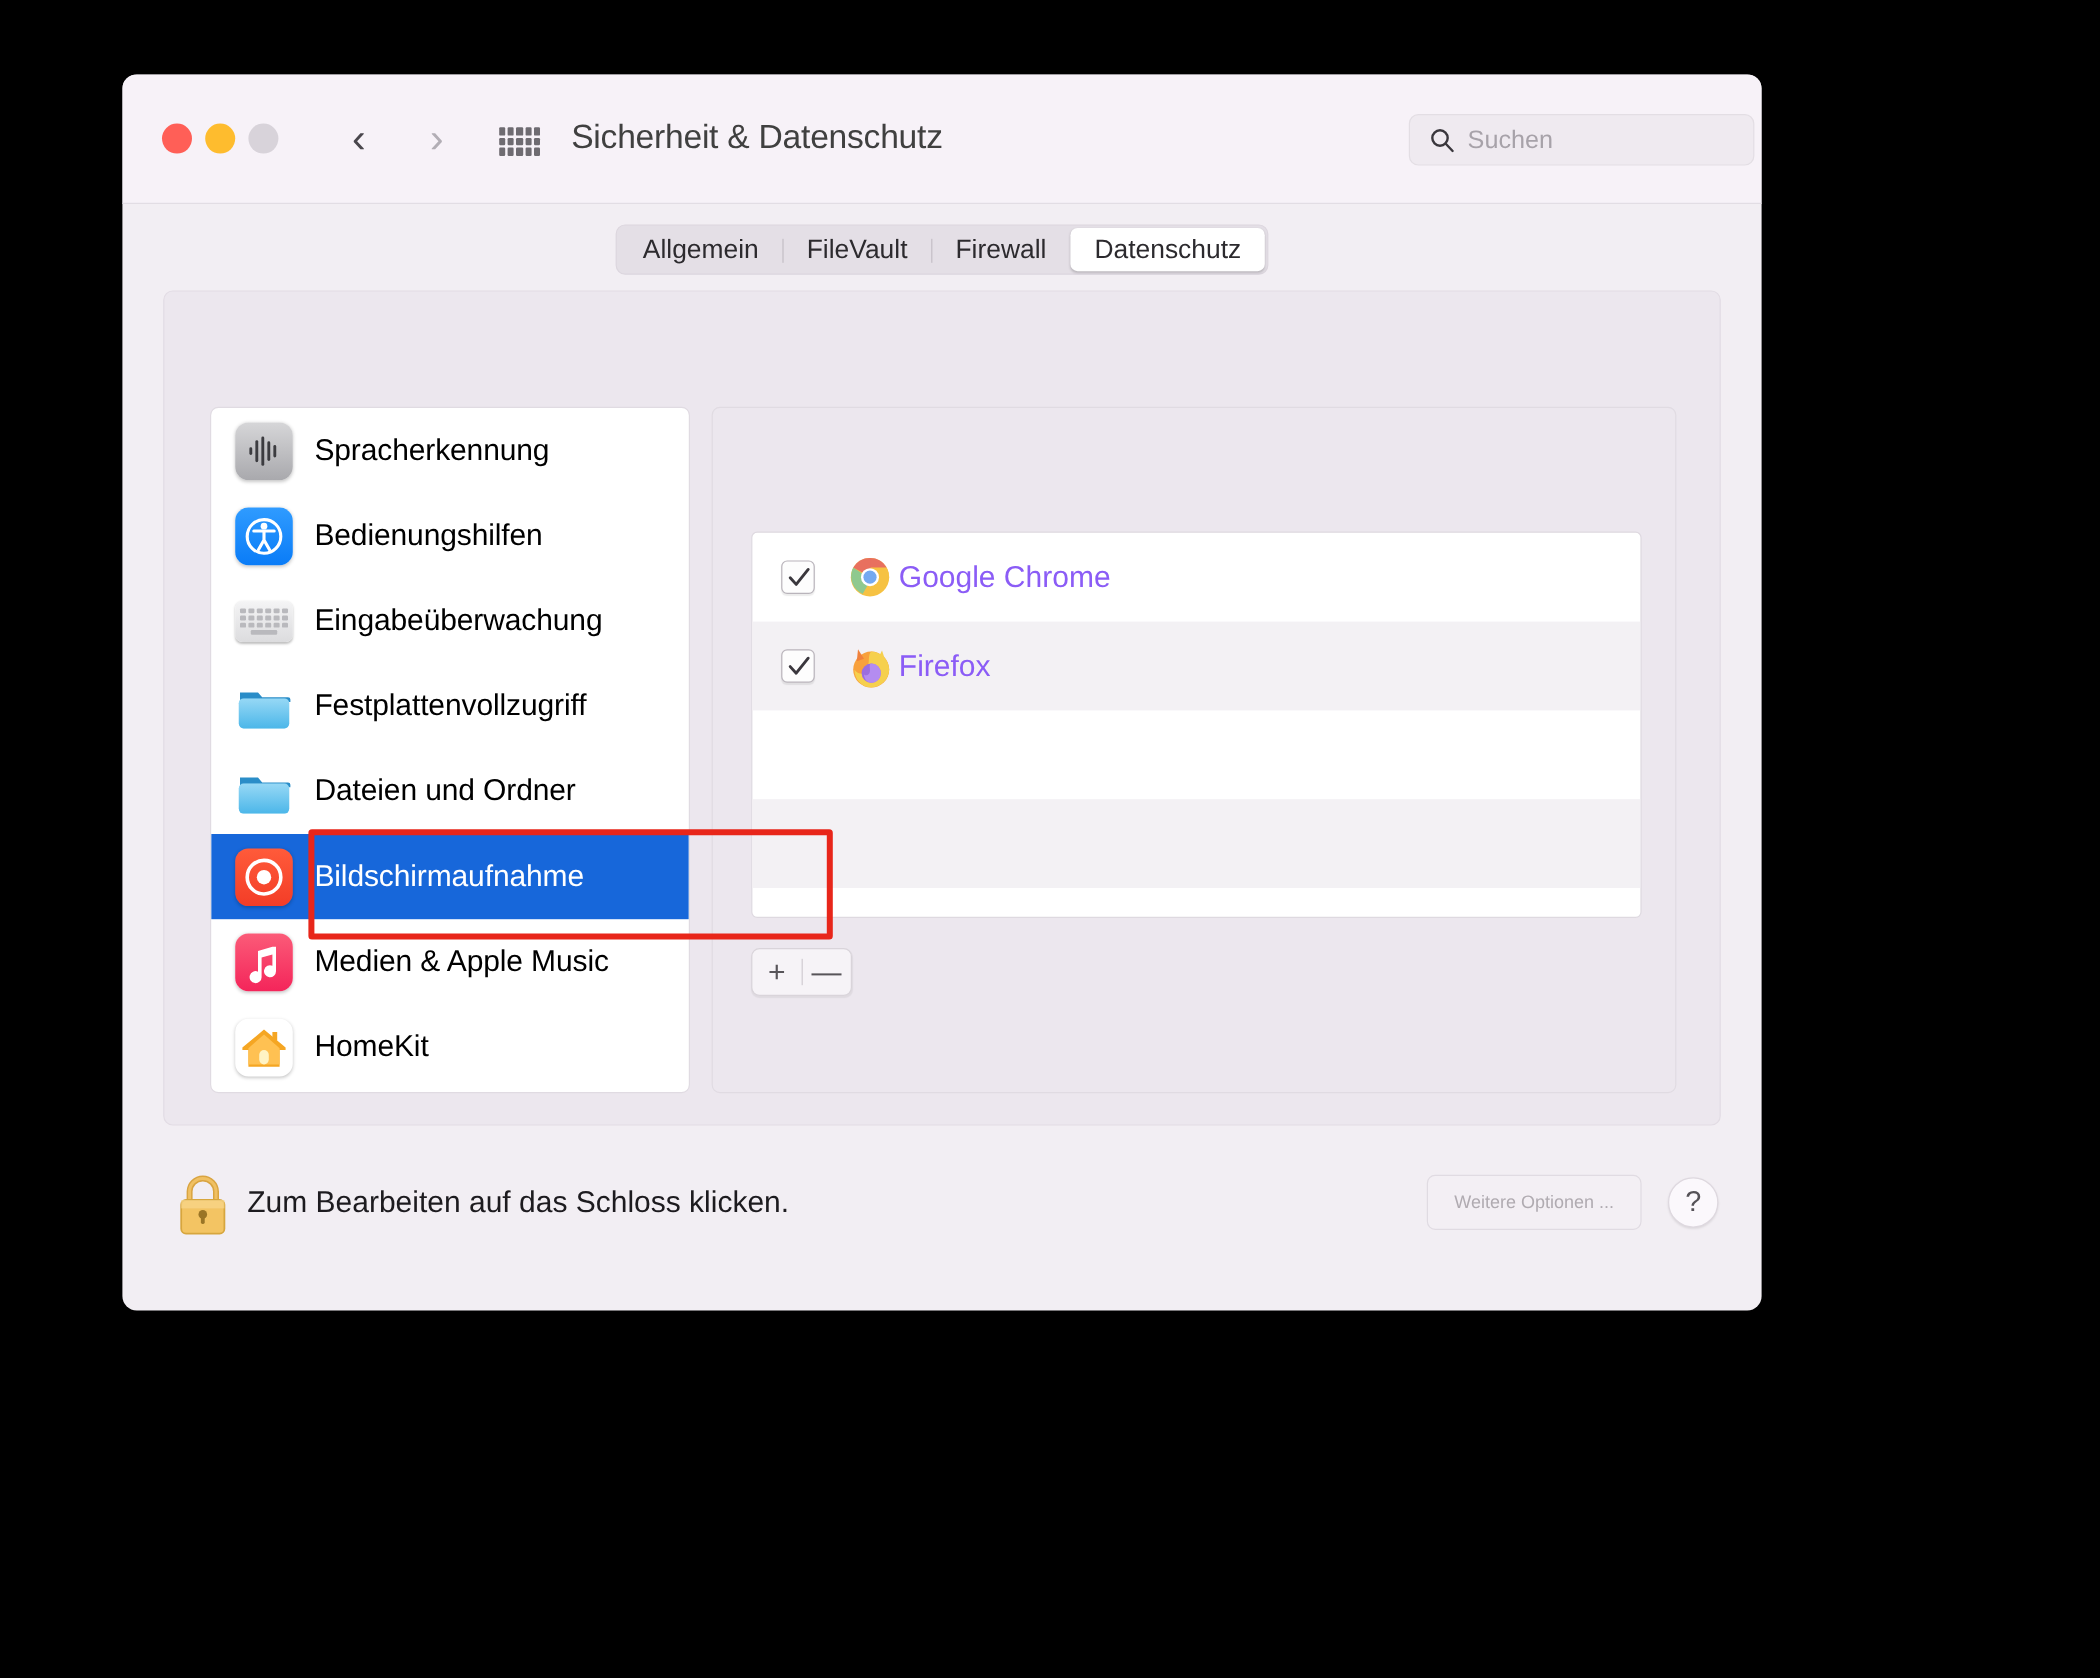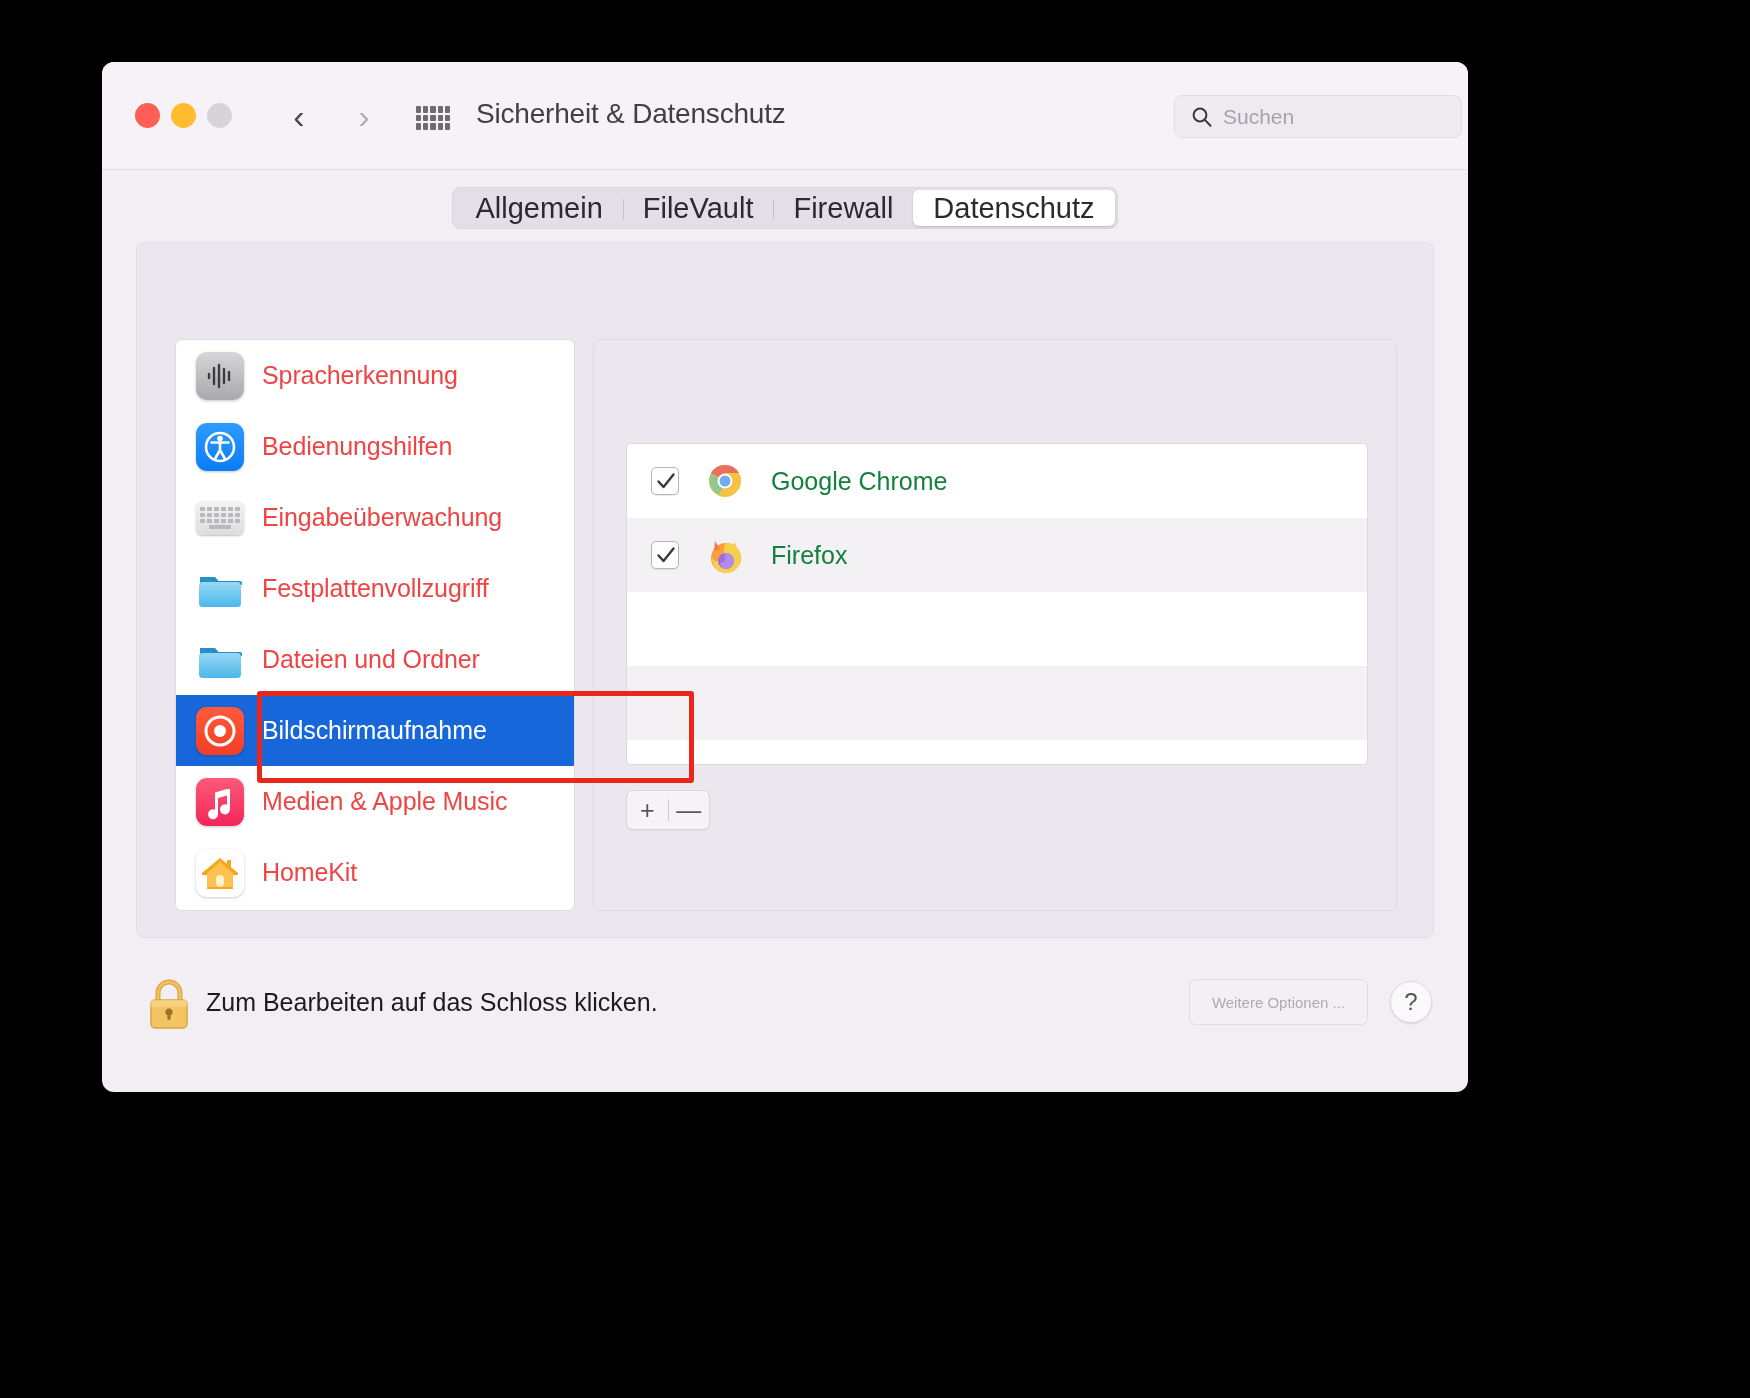--- a/index.html
+++ b/index.html
@@ -91,21 +91,21 @@
     display: flex; align-items: stretch;
     height: 42px;
     background: #e4dfe6;
     border: 1px solid #dcd6de;
     border-radius: 8px;
     padding: 2px;
   }
   .tab {
     display: flex; align-items: center; justify-content: center;
     padding: 0 20px;
-    font-size: 29px; color: #2c2a2e;
+    font-size: 22px; color: #2c2a2e;
     border-radius: 6px;
     position: relative;
     white-space: nowrap;
   }
   .tab + .tab::before {
     content: ""; position: absolute; left: 0; top: 9px;
     width: 1px; height: 20px; background: #c4bec6;
   }
   .tab.active {
     background: #ffffff;
@@ -132,21 +132,21 @@
     overflow: hidden;
   }
   .side-item {
     display: flex; align-items: center;
     height: 71px;
     padding-left: 20px;
   }
   .side-item.selected { background: #1767da; }
   .side-item .side-label {
     margin-left: 18px;
-    font-size: 25px; color: #ef4444;
+    font-size: 25px; color: #000000;
     letter-spacing: -0.1px;
     white-space: nowrap;
   }
   .side-item.selected .side-label { color: #ffffff; }
 
   .app-icon {
     width: 48px; height: 48px; flex: 0 0 48px;
     border-radius: 11px;
     position: relative;
     box-shadow: 0 1px 3px rgba(0,0,0,0.22);
@@ -208,22 +208,21 @@
     border-radius: 5px;
     position: relative;
     box-shadow: 0 1px 1px rgba(0,0,0,.08);
   }
   .app-row .cb svg { position: absolute; left: 2px; top: 1px; }
   .row-icon {
     width: 48px; height: 48px; flex: 0 0 48px;
     margin-left: 22px; position: relative;
   }
   .app-row .app-name {
-    margin-left: 22px;
-    font-size: 25px; color: #15803d;
+    font-size: 25px; color: #8b5cf6;
     white-space: nowrap;
   }
   .app-row.empty { height: 74px; }
 
   #addremove {
     position: absolute; left: 32px; top: 450px;
     width: 84px; height: 40px;
     background: #f6f3f7;
     border: 1px solid #d9d4da;
     border-radius: 7px;

